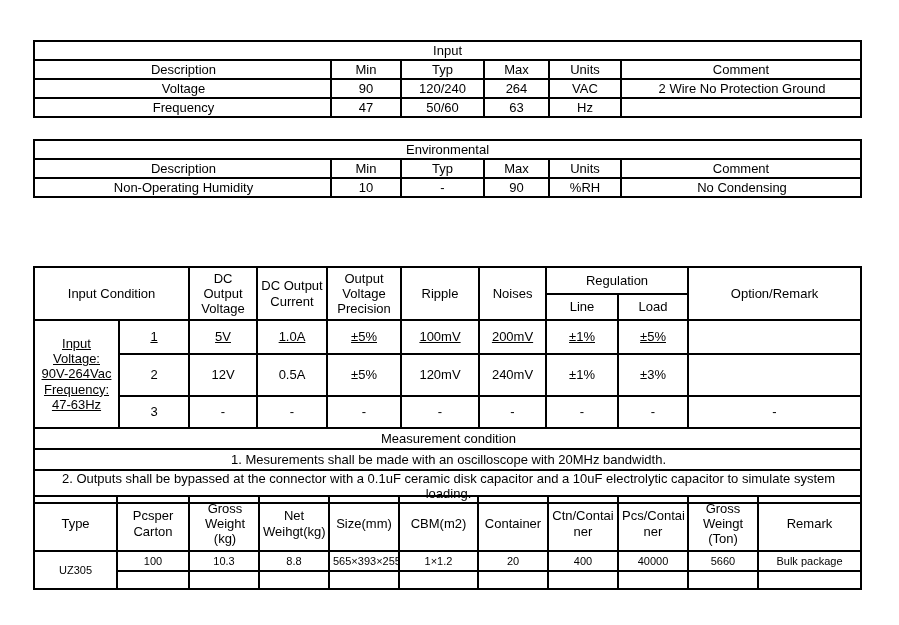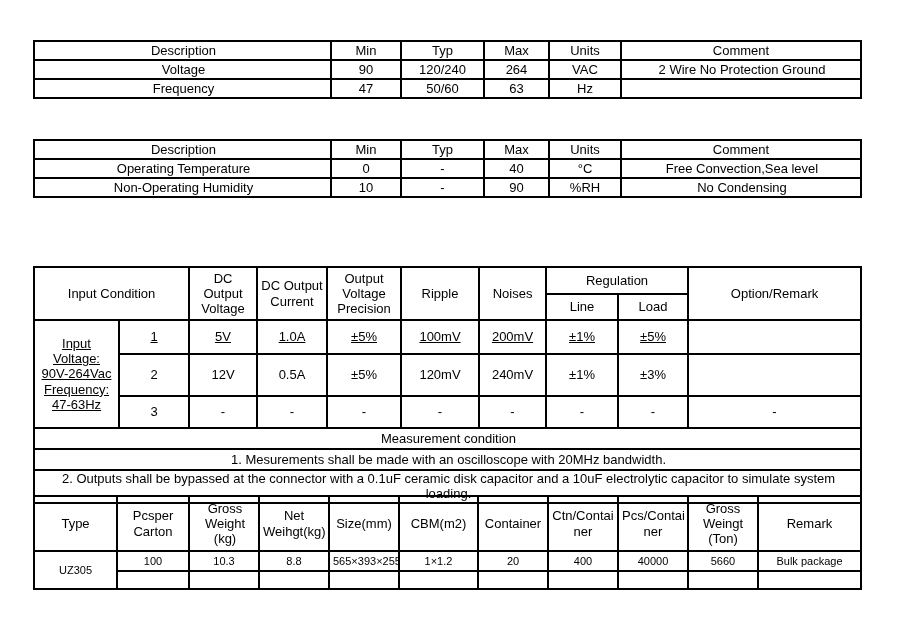--- a/index.html
+++ b/index.html
@@ -55,20 +55,23 @@
   <table id="tbl-input">
     <colgroup>
       <col style="width:297px">
         <col style="width:70px">
         <col style="width:83px">
       <col style="width:65px">
         <col style="width:72px">
         <col style="width:240px">
     </colgroup>
     <tbody>
+        <tr class="h17">
+      <td colspan="6">Input</td>
+    </tr>
     <tr class="h17">
       <td class="left">Description</td>
       <td>Min</td>
       <td>Typ</td>
       <td>Max</td>
       <td>Units</td>
       <td>Comment</td>
     </tr>
     <tr class="h17">
       <td class="left">Voltage</td>
@@ -92,35 +95,30 @@
   <table id="tbl-env">
     <colgroup>
       <col style="width:297px">
         <col style="width:70px">
         <col style="width:83px">
       <col style="width:65px">
         <col style="width:72px">
         <col style="width:240px">
     </colgroup>
     <tbody>
+        <tr class="h17">
+      <td colspan="6">Environmental</td>
+    </tr>
     <tr class="h17">
       <td class="left">Description</td>
       <td>Min</td>
       <td>Typ</td>
       <td>Max</td>
       <td>Units</td>
       <td>Comment</td>
-    </tr>
-    <tr class="h17">
-      <td class="left">Operating Temperature</td>
-      <td>0</td>
-      <td>-</td>
-      <td>40</td>
-      <td>°C</td>
-      <td class="left">Free Convection,Sea level</td>
     </tr>
     <tr class="h17">
       <td class="left">Non-Operating Humidity</td>
       <td>10</td>
       <td>-</td>
       <td>90</td>
       <td>%RH</td>
       <td class="left">No Condensing</td>
     </tr>
   </tbody>

